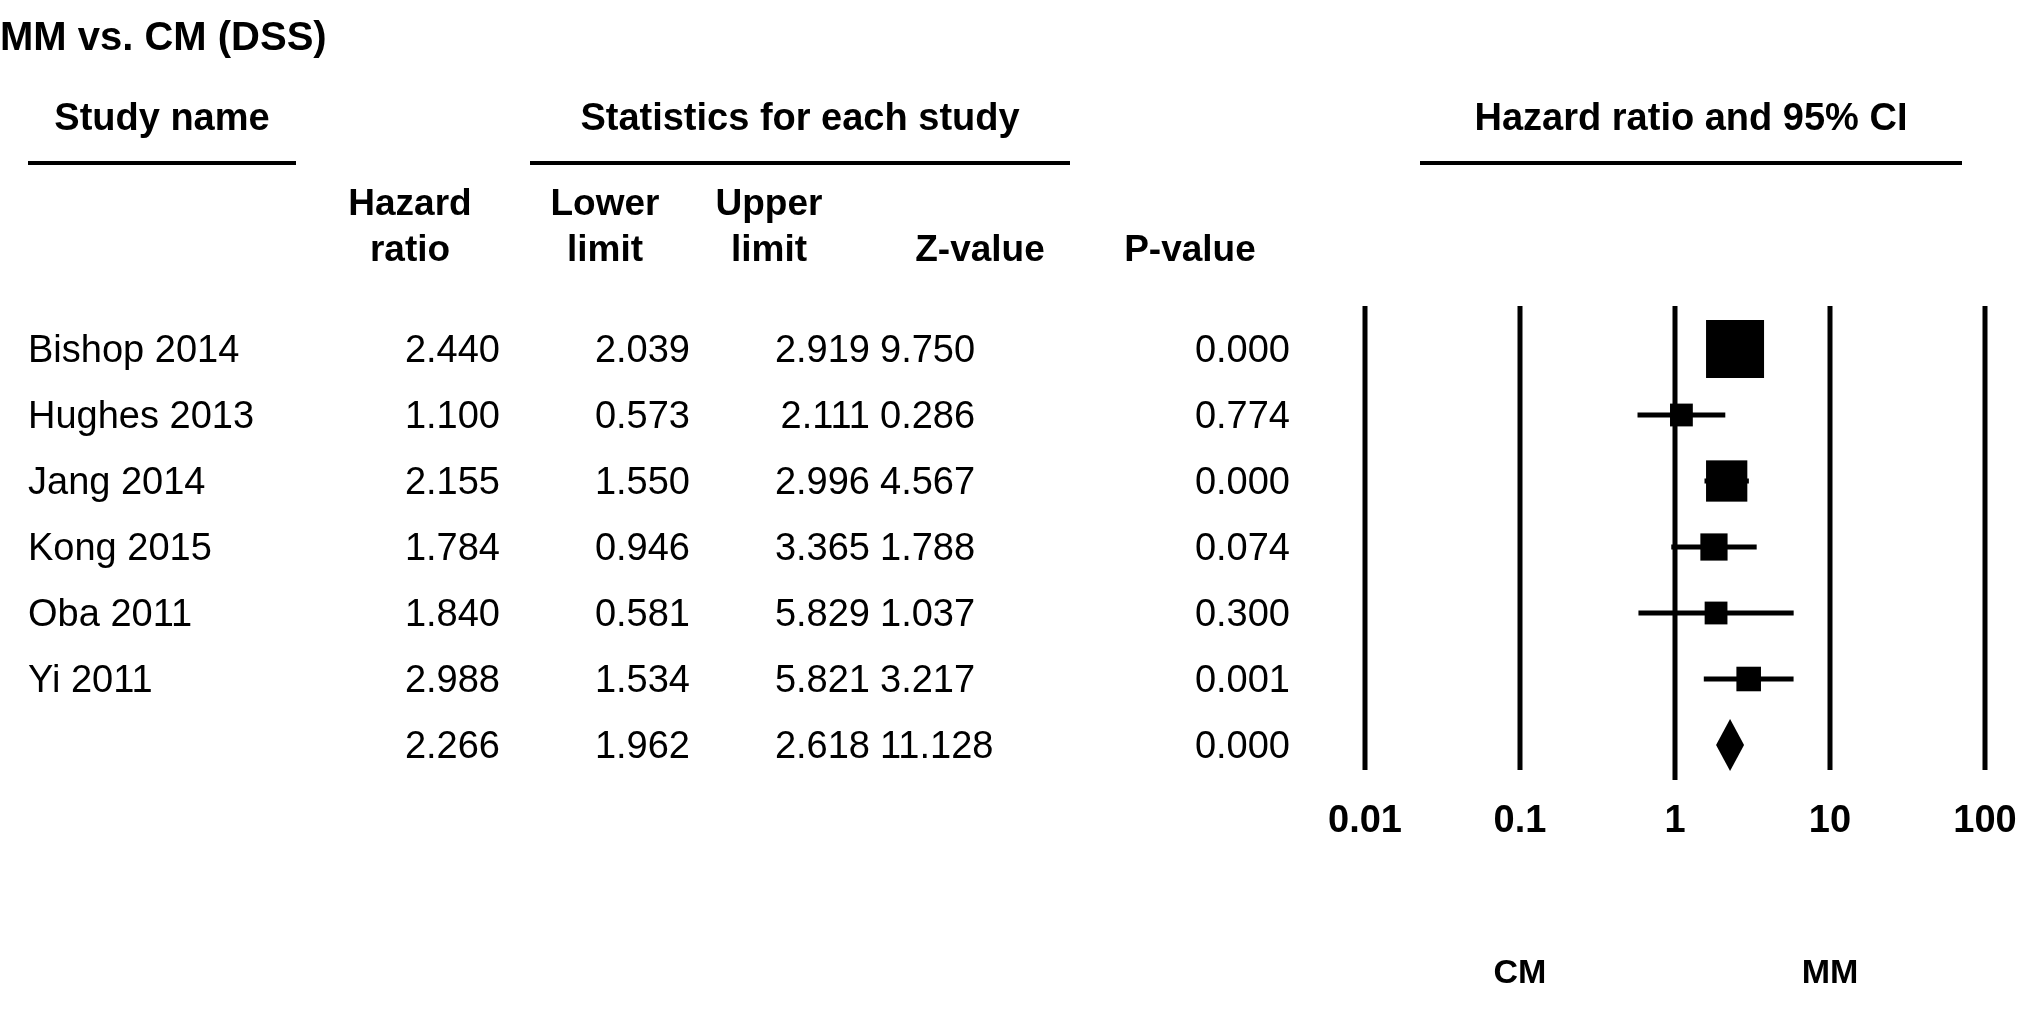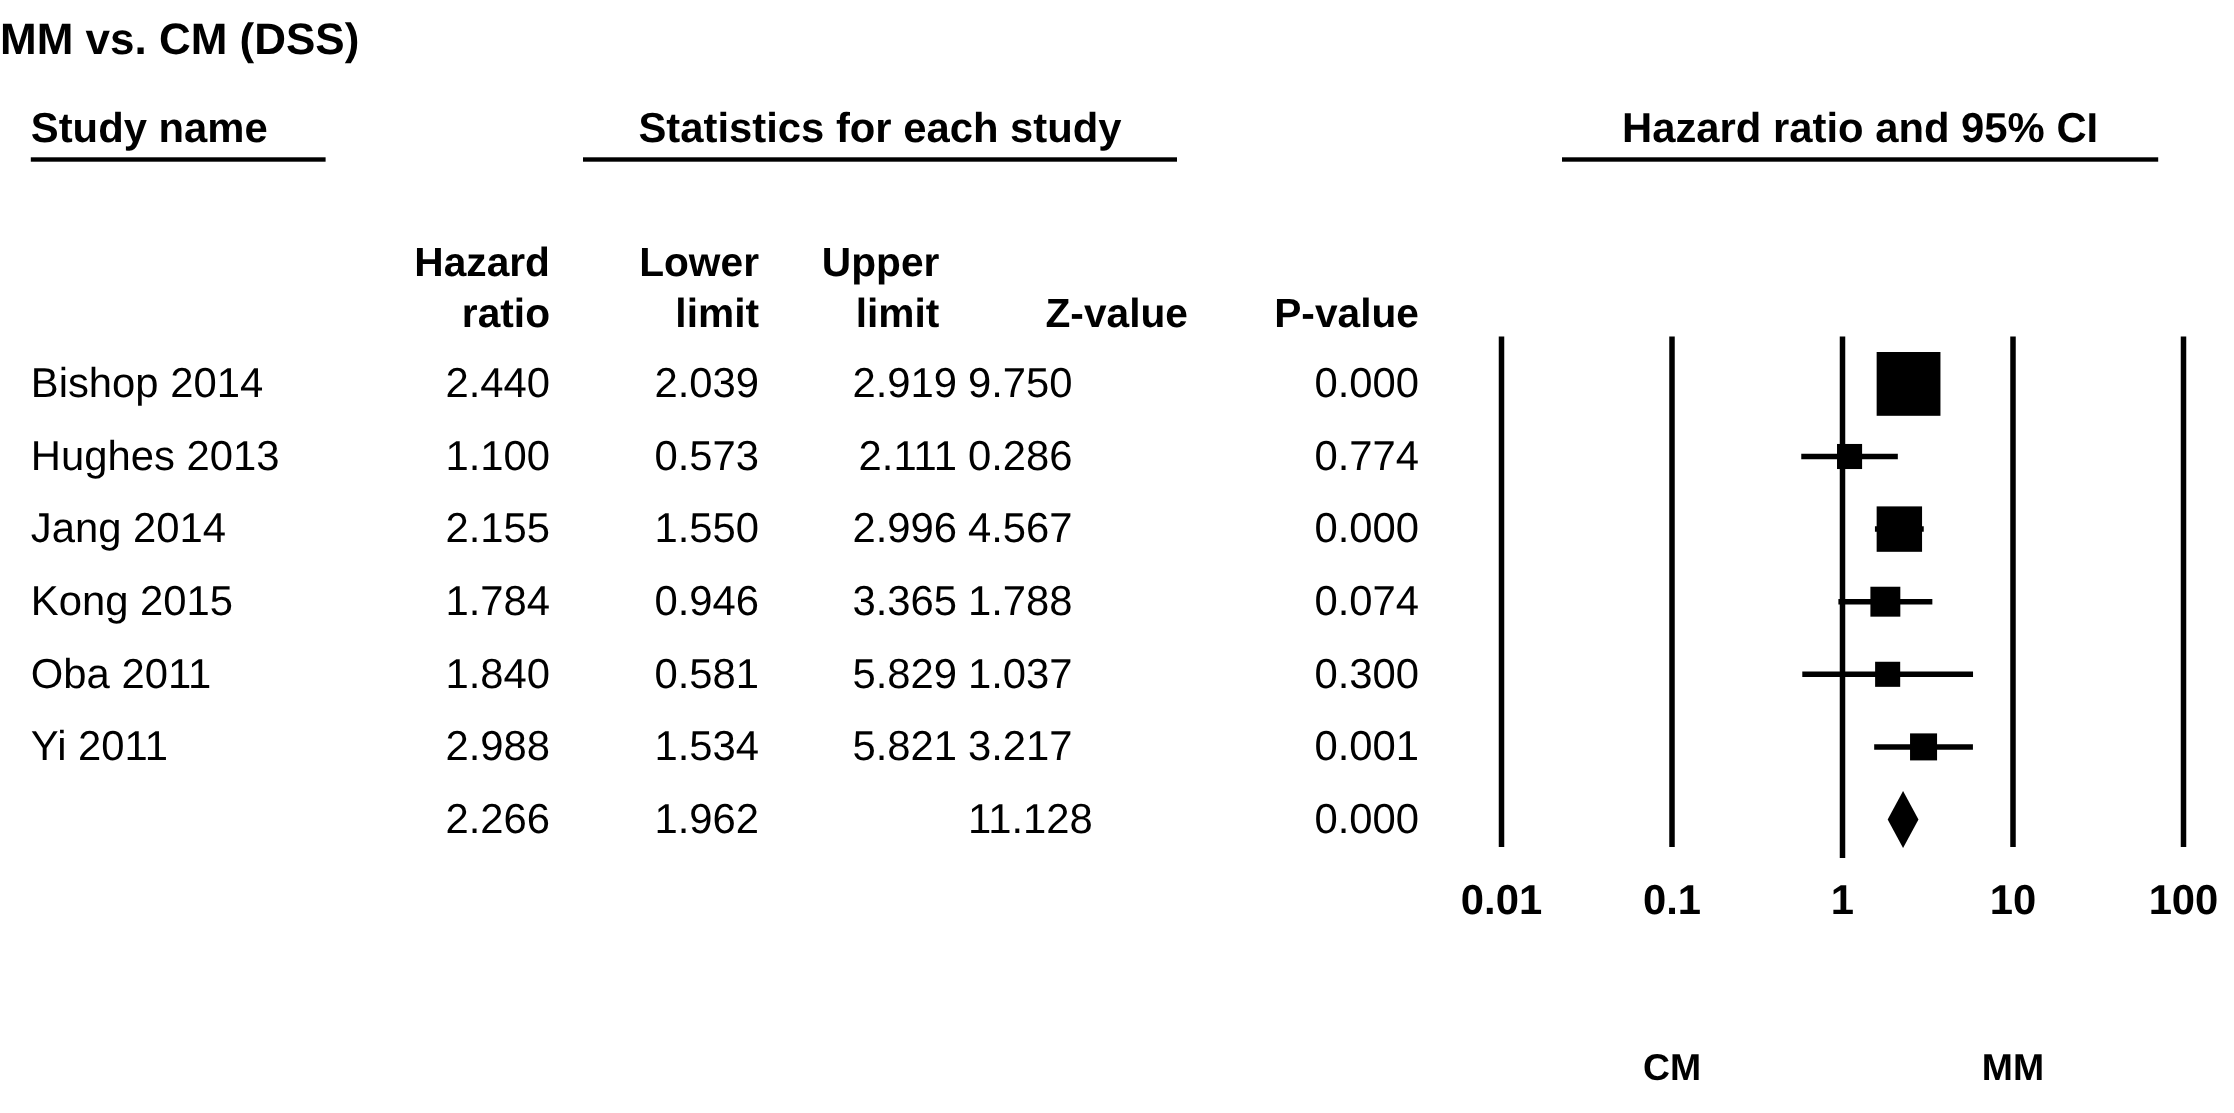--- a/index.html
+++ b/index.html
@@ -32,21 +32,22 @@
     letter-spacing: 0px;
   }
   .hdr {
     position: absolute;
     font-size: 38px;
     font-weight: bold;
     white-space: nowrap;
   }
   .hdr.underline {
     border-bottom: 4px solid #000;
-    padding-bottom: 4px;
+    padding-bottom: 22px;
+    text-align: center;
   }
   .hdr-studyname {
     left: 28px;
     top: 96px;
     width: 268px;
     text-align: left;
   }
   .hdr-stats {
     left: 530px;
     top: 96px;
@@ -57,23 +58,22 @@
     left: 1420px;
     top: 96px;
     width: 542px;
     text-align: center;
   }
   .colhead {
     position: absolute;
     font-size: 37px;
     font-weight: bold;
     line-height: 46px;
-    text-align: right;
-    white-space: nowrap;
-    margin-top: 36px;
+    text-align: center;
+    white-space: nowrap;
   }
   .ch-hazard { left: 320px; top: 180px; width: 180px; }
   .ch-lower  { left: 520px; top: 180px; width: 170px; }
   .ch-upper  { left: 684px; top: 180px; width: 170px; }
   .ch-z      { left: 880px; top: 226px; width: 200px; }
   .ch-p      { left: 1090px; top: 226px; width: 200px; }
 
   .rows {
     position: absolute;
     left: 0;
@@ -184,20 +184,21 @@
       <div class="cell c-hr">2.988</div>
       <div class="cell c-low">1.534</div>
       <div class="cell c-up">5.821</div>
       <div class="cell c-z">3.217</div>
       <div class="cell c-p">0.001</div>
     </div>
     <div class="row">
       <div class="cell c-name"></div>
       <div class="cell c-hr">2.266</div>
       <div class="cell c-low">1.962</div>
+      <div class="cell c-up">2.618</div>
       <div class="cell c-z">11.128</div>
       <div class="cell c-p">0.000</div>
     </div>
   </div>
 
 <svg id="plot" viewBox="0 0 2031 1012">
     <line x1="1365" y1="306" x2="1365" y2="770" stroke="#000000" stroke-width="5"></line>
     <line x1="1520" y1="306" x2="1520" y2="770" stroke="#000000" stroke-width="5"></line>
     <line x1="1675" y1="306" x2="1675" y2="780" stroke="#000000" stroke-width="5"></line>
     <line x1="1830" y1="306" x2="1830" y2="770" stroke="#000000" stroke-width="5"></line>

